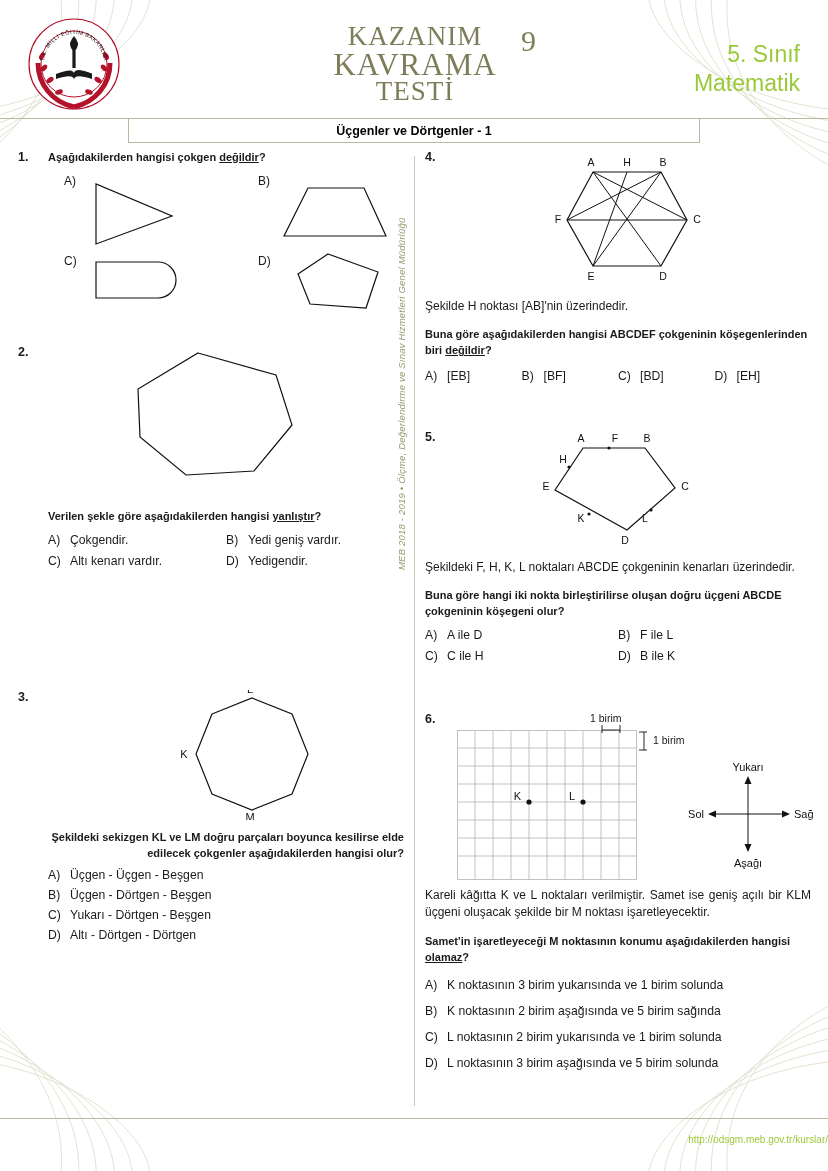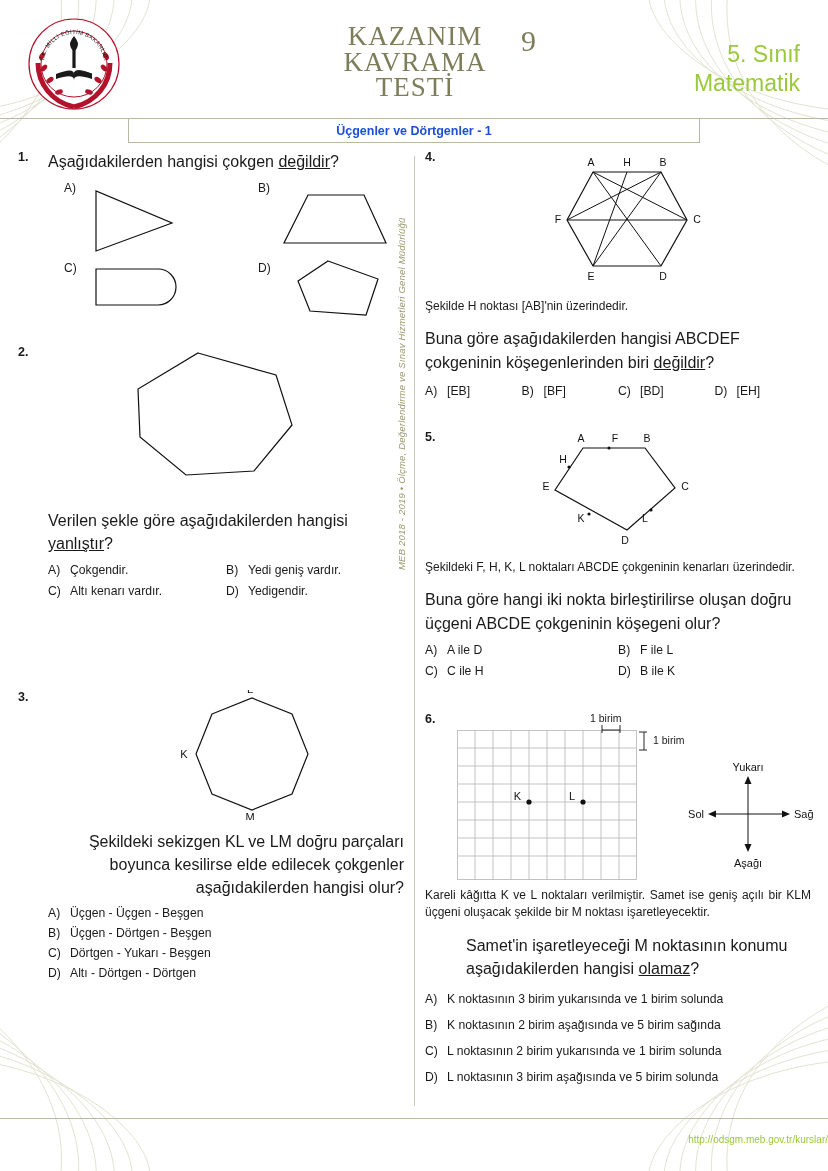--- a/index.html
+++ b/index.html
@@ -42,21 +42,21 @@
     top: 24px;
     width: 230px;
     text-align: center;
   }
   .title-center .kt {
     font-family: "Liberation Serif", serif;
     color: #7d7d5a;
     line-height: 0.95;
   }
   .kt-line1 { font-size: 27px; letter-spacing: 1px; }
-  .kt-line2 { font-size: 27px; letter-spacing: 1px; }
+  .kt-line2 { font-size: 31px; letter-spacing: 1px; }
   .kt-line3 { font-size: 27px; letter-spacing: 1px; }
   .kt-num {
     position: absolute;
     right: -6px;
     top: 0px;
     font-family: "Liberation Serif", serif;
     font-size: 30px;
     color: #7d7d5a;
   }
   .grade {
@@ -83,21 +83,21 @@
     left: 128px;
     top: 119px;
     width: 572px;
     height: 24px;
     border: 1px solid #b9b9a0;
     border-top: none;
     text-align: center;
     font-size: 12.5px;
     font-weight: bold;
     line-height: 24px;
-    color: #1d4ed8;
+    color: #000000;
   }
 
   
   .content {
     position: absolute;
     top: 150px;
     left: 0;
     width: 828px;
     height: 960px;
   }
@@ -135,22 +135,22 @@
   .q { position: relative; }
   .qnum {
     position: absolute;
     left: 0;
     top: 0;
     font-size: 12.5px;
     font-weight: bold;
   }
   .qbody { margin-left: 30px; }
   .qtext {
-    font-size: 16px;
-    font-weight: normal;
+    font-size: 11px;
+    font-weight: bold;
     line-height: 1.45;
   }
   .qtext-normal {
     font-size: 12px;
     font-weight: normal;
     line-height: 1.45;
   }
   u { text-decoration: underline; }
 
   .opts-2col {
@@ -371,21 +371,21 @@
           <div class="opt">
             <span class="opt-letter">A)</span>
             <span>Üçgen - Üçgen - Beşgen</span>
           </div>
           <div class="opt">
             <span class="opt-letter">B)</span>
             <span>Üçgen - Dörtgen - Beşgen</span>
           </div>
           <div class="opt">
             <span class="opt-letter">C)</span>
-            <span>Dörtgen - Yukarı - Beşgen</span>
+            <span>Yukarı - Dörtgen - Beşgen</span>
           </div>
           <div class="opt">
             <span class="opt-letter">D)</span>
             <span>Altı - Dörtgen - Dörtgen</span>
           </div>
         </div>
       </div>
     </div>
 
   </div>
@@ -525,21 +525,21 @@
             <polygon points="28,54 36,50.5 36,57.5" fill="#111"></polygon>
             <polygon points="110,54 102,50.5 102,57.5" fill="#111"></polygon>
             <text x="68" y="11" font-size="11" fill="#111" text-anchor="middle" font-family="Liberation Sans, sans-serif">Yukarı</text>
             <text x="68" y="107" font-size="11" fill="#111" text-anchor="middle" font-family="Liberation Sans, sans-serif">Aşağı</text>
             <text x="24" y="58" font-size="11" fill="#111" text-anchor="end" font-family="Liberation Sans, sans-serif">Sol</text>
             <text x="114" y="58" font-size="11" fill="#111" text-anchor="start" font-family="Liberation Sans, sans-serif">Sağ</text>
           </svg>
         </div>
 
         <div class="qtext-normal" style="text-align:justify; margin-top:5px;">Kareli kâğıtta K ve L noktaları verilmiştir. Samet ise geniş açılı bir KLM üçgeni oluşacak şekilde bir M noktası işaretleyecektir.</div>
-        <div class="qtext" style="margin-top:12px;margin-left:41px;">Samet'in işaretleyeceği M noktasının konumu aşağıdakilerden hangisi <u>olamaz</u>?</div>
+        <div class="qtext" style="margin-top:12px;">Samet'in işaretleyeceği M noktasının konumu aşağıdakilerden hangisi <u>olamaz</u>?</div>
         <div class="opts-1col" style="margin-top:12px;">
           <div class="opt" style="margin-bottom:12px;">
             <span class="opt-letter">A)</span>
             <span>K noktasının 3 birim yukarısında ve 1 birim solunda</span>
           </div>
           <div class="opt" style="margin-bottom:12px;">
             <span class="opt-letter">B)</span>
             <span>K noktasının 2 birim aşağısında ve 5 birim sağında</span>
           </div>
           <div class="opt" style="margin-bottom:12px;">

